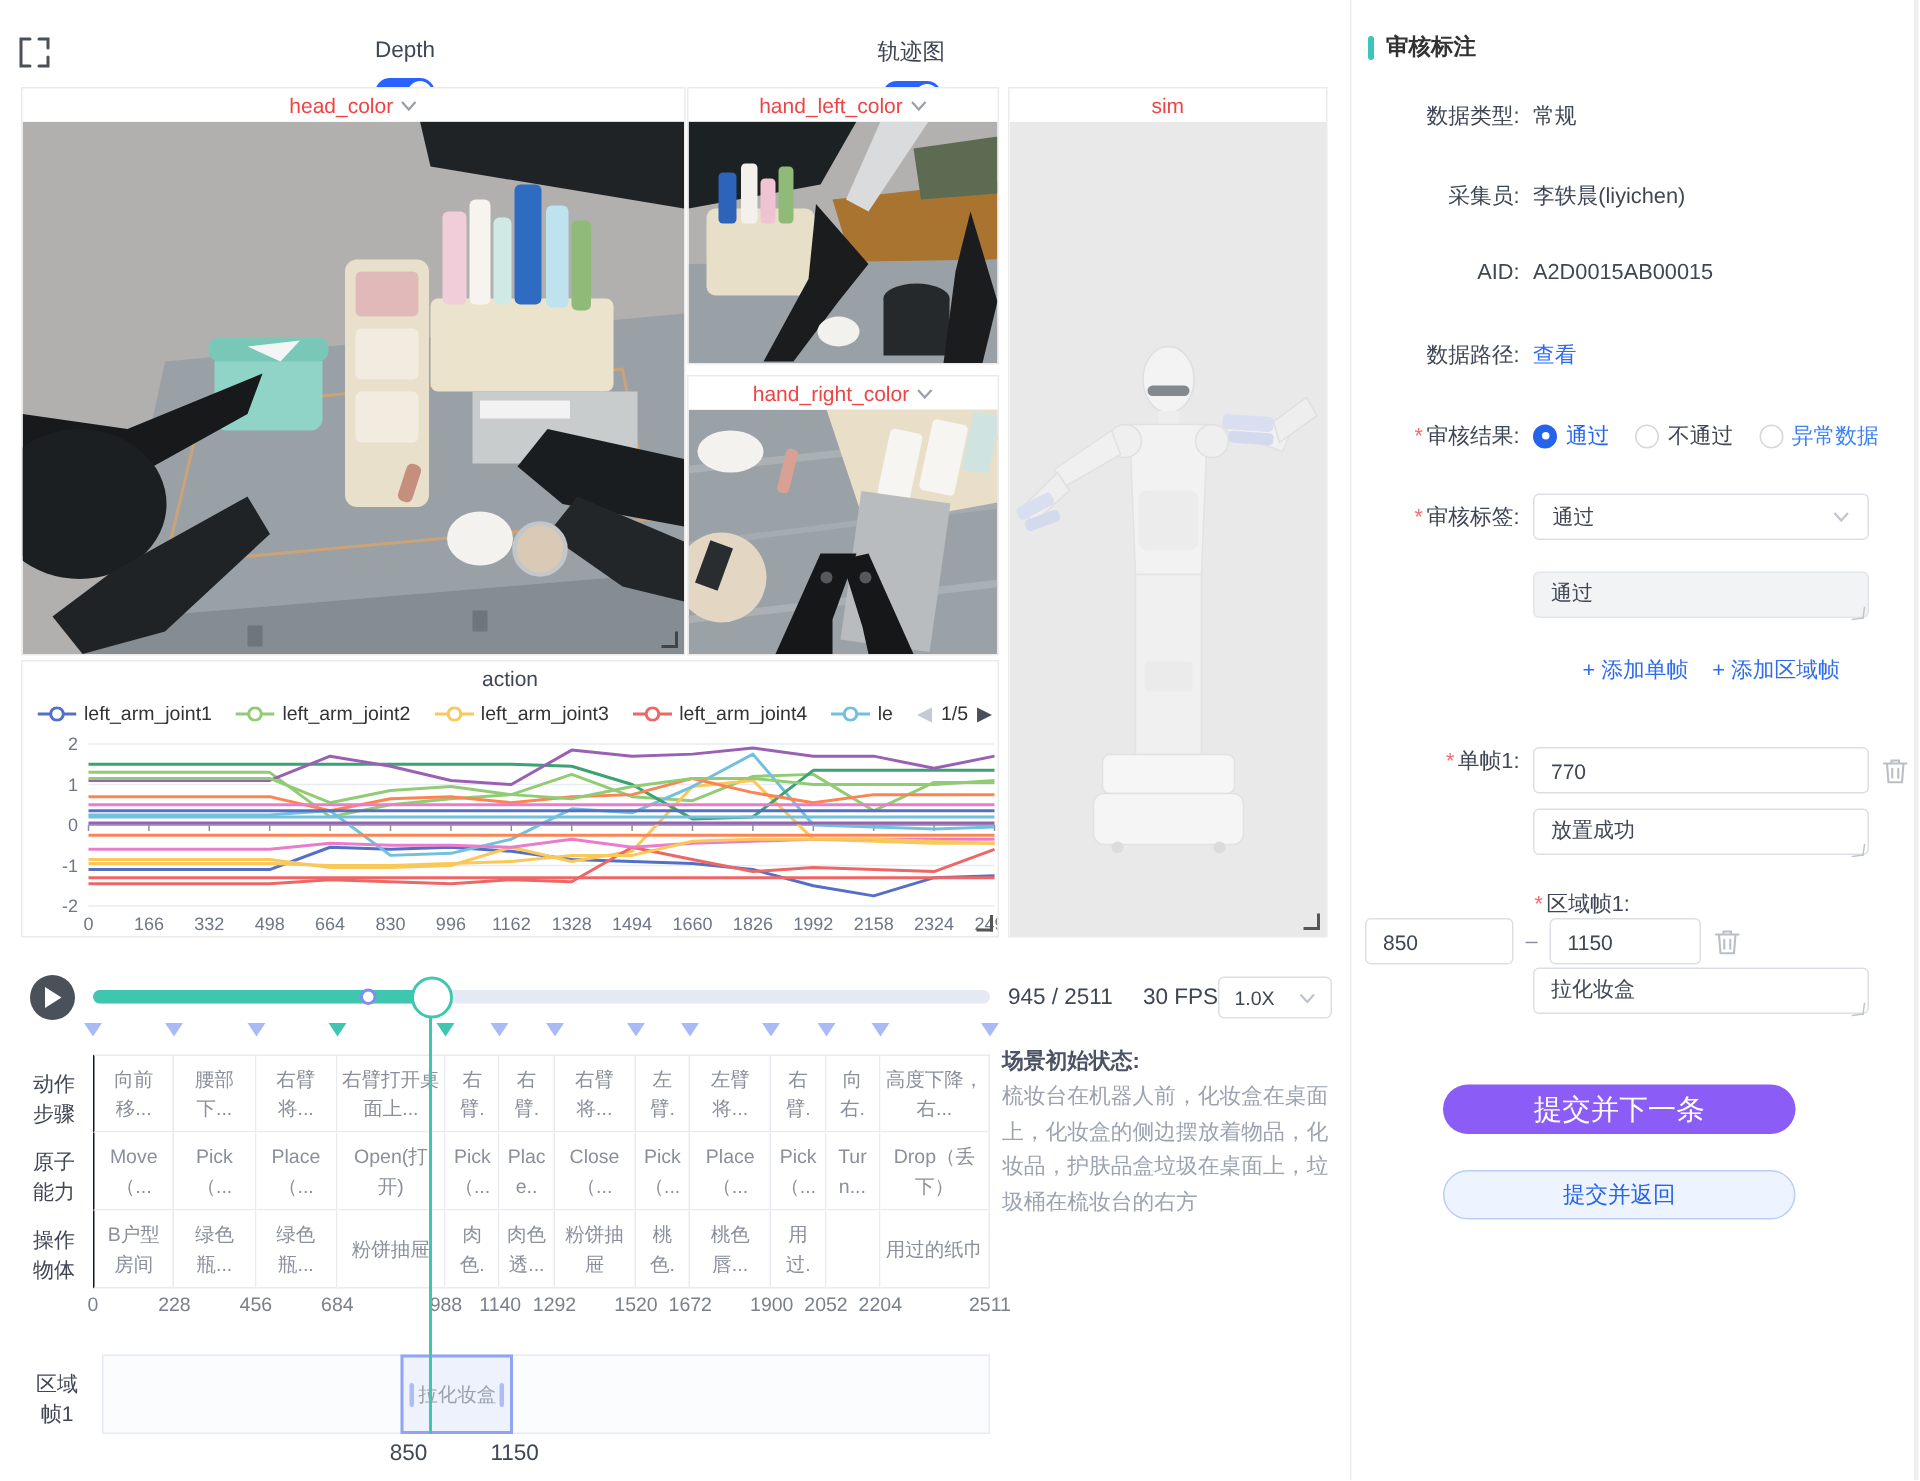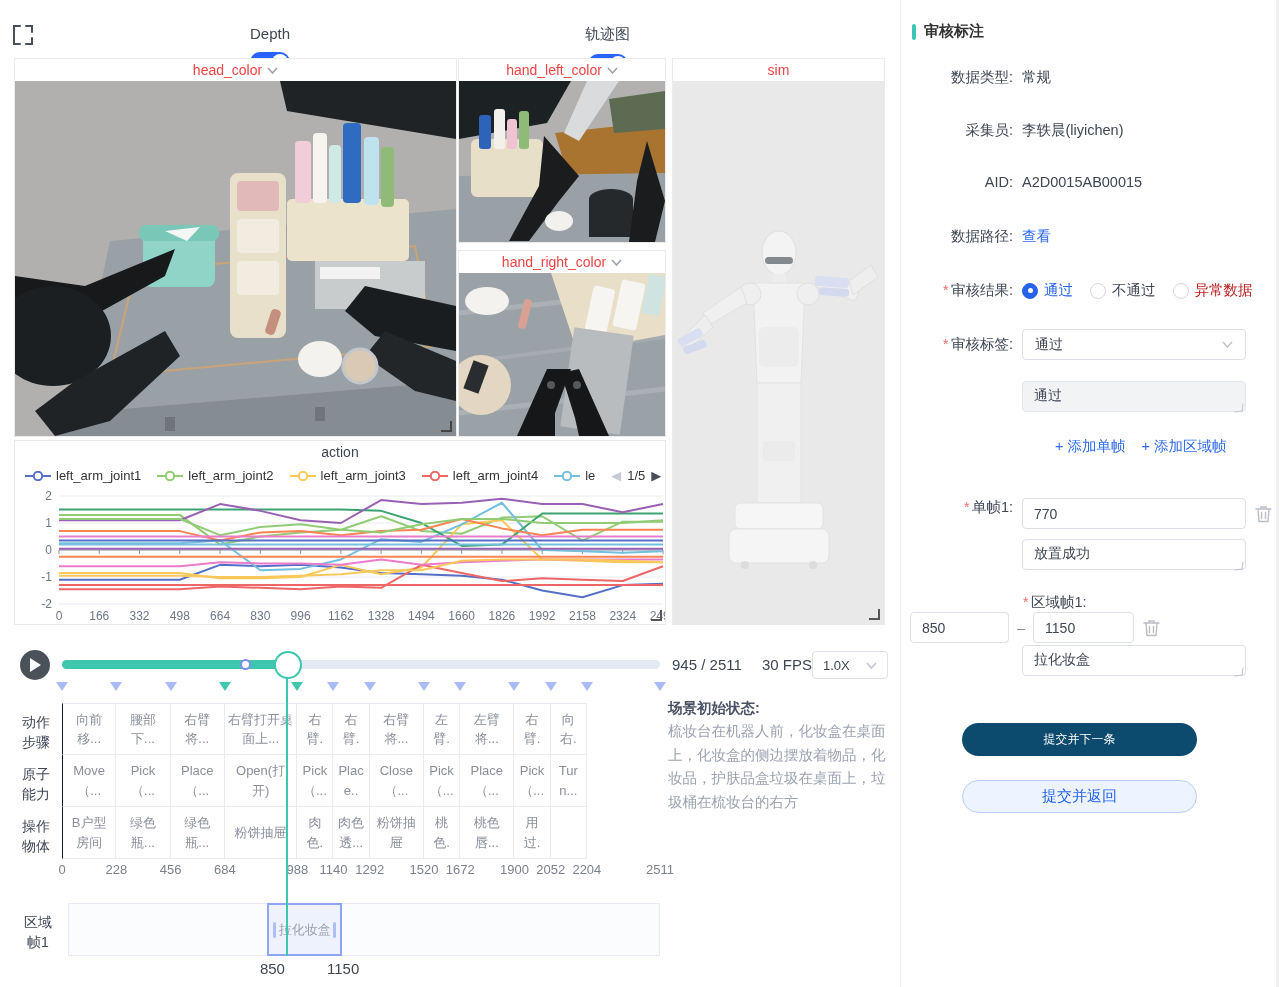--- a/index.html
+++ b/index.html
@@ -71,21 +71,21 @@
   .link{color:#2f6bef;cursor:pointer;}
   .radio{width:16px;height:16px;border-radius:50%;box-sizing:border-box;display:inline-flex;align-items:center;justify-content:center;flex:none;cursor:pointer;}
   .radio.on{background:#2563eb;border:1px solid #2563eb;}
   .radio.on i{width:5px;height:5px;border-radius:50%;background:#fff;}
   .radio.off{background:#fff;border:1px solid #d4d7de;}
   .rsel{width:224px;height:31px;border:1px solid #dcdfe6;border-radius:4px;display:flex;align-items:center;justify-content:space-between;padding:0 12px;box-sizing:border-box;font-size:14px;color:#3f4654;cursor:pointer;background:#fff;}
   .rnote{width:224px;height:31px;border:1px solid #e2e5ea;border-radius:4px;background:#f2f3f5;box-sizing:border-box;font-size:14px;color:#3f4654;padding:5px 11px;resize:none;font-family:inherit;position:relative;overflow:hidden;}
   .rinput{height:31px;border:1px solid #dcdfe6;border-radius:4px;box-sizing:border-box;font-size:14px;color:#3f4654;padding:0 11px;font-family:inherit;outline:none;}
   .trash{width:17px;height:18px;cursor:pointer;flex:none;}
   .resize-glyph{position:absolute;right:3px;bottom:3px;width:7px;height:7px;border-right:1.5px solid #bfc4cc;border-bottom:1.5px solid #bfc4cc;transform:skew(-8deg,-8deg);pointer-events:none;}
-  .btn-primary{position:absolute;left:962px;width:235px;height:33px;border-radius:17px;background:#0c4a6e;color:#fff;font-size:12px;display:flex;align-items:center;justify-content:center;cursor:pointer;}
+  .btn-primary{position:absolute;left:962px;width:235px;height:33px;border-radius:17px;background:#8b5cf6;color:#fff;font-size:19px;display:flex;align-items:center;justify-content:center;cursor:pointer;}
   .btn-secondary{position:absolute;left:962px;width:235px;height:33px;border-radius:17px;background:#eef4ff;border:1px solid #b9cdf9;box-sizing:border-box;color:#2563eb;font-size:15px;display:flex;align-items:center;justify-content:center;cursor:pointer;}
   .corner{position:absolute;width:9px;height:9px;border-right:2px solid #555;border-bottom:2px solid #555;}
 </style>
 </head>
 <body>
 
 <div class="app">
 
   <svg class="abs fs-btn" viewBox="0 0 22 22">
     <path d="M2 8V2h6M14 2h6v6M20 14v6h-6M8 20H2v-14" fill="none" stroke="#4a5058" stroke-width="2" stroke-linecap="round"></path>
@@ -442,20 +442,25 @@
       <div class="step-col" style="left: 452.489px; width: 36.1991px;">
         <div class="step-cell">右臂.</div>
         <div class="step-cell">Pick（...</div>
         <div class="step-cell">用过.</div>
       </div>
       <div class="step-col" style="left: 488.688px; width: 36.1991px;">
         <div class="step-cell">向右.</div>
         <div class="step-cell">Turn...</div>
         <div class="step-cell"></div>
       </div>
+      <div class="step-col" style="left: 524.887px; width: 73.1127px;">
+        <div class="step-cell">高度下降，右...</div>
+        <div class="step-cell">Drop（丢下）</div>
+        <div class="step-cell">用过的纸巾</div>
+      </div>
     </div>
   <div id="stepsAxis">
       <span class="axis-lbl abs" style="left: 62px; top: 862px;">0</span>
       <span class="axis-lbl abs" style="left: 116.299px; top: 862px;">228</span>
       <span class="axis-lbl abs" style="left: 170.597px; top: 862px;">456</span>
       <span class="axis-lbl abs" style="left: 224.896px; top: 862px;">684</span>
       <span class="axis-lbl abs" style="left: 297.294px; top: 862px;">988</span>
       <span class="axis-lbl abs" style="left: 333.493px; top: 862px;">1140</span>
       <span class="axis-lbl abs" style="left: 369.693px; top: 862px;">1292</span>
       <span class="axis-lbl abs" style="left: 423.991px; top: 862px;">1520</span>
@@ -515,21 +520,21 @@
             <i></i>
           </span>
           <span style="color: rgb(37, 99, 235);">通过</span>
         </span>
         <span style="display: inline-flex; align-items: center; gap: 6px; margin-right: 10px; cursor: pointer;">
           <span class="radio off"></span>
           <span style="color: rgb(63, 70, 84);">不通过</span>
         </span>
         <span style="display: inline-flex; align-items: center; gap: 6px; margin-right: 10px; cursor: pointer;">
           <span class="radio off"></span>
-          <span style="color: #b91c1c;">异常数据</span>
+          <span style="color: #3b82f6;">异常数据</span>
         </span>
       </span>
   </div>
 
   <div class="rrow" style="top:329px;">
     <span class="rlabel"><i class="req">*</i><span>审核标签:</span></span>
     <span class="rval" style="margin-left:9px;">
       <span class="rsel">
         <span>通过</span>
         <svg class="chev" viewBox="0 0 11 7">

